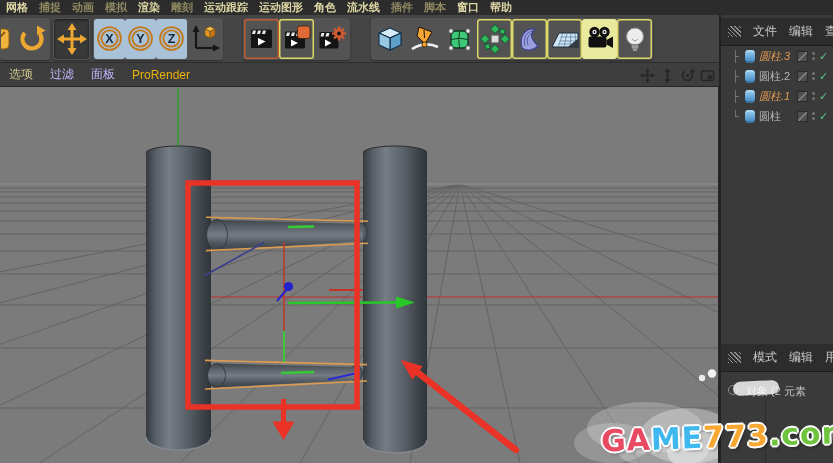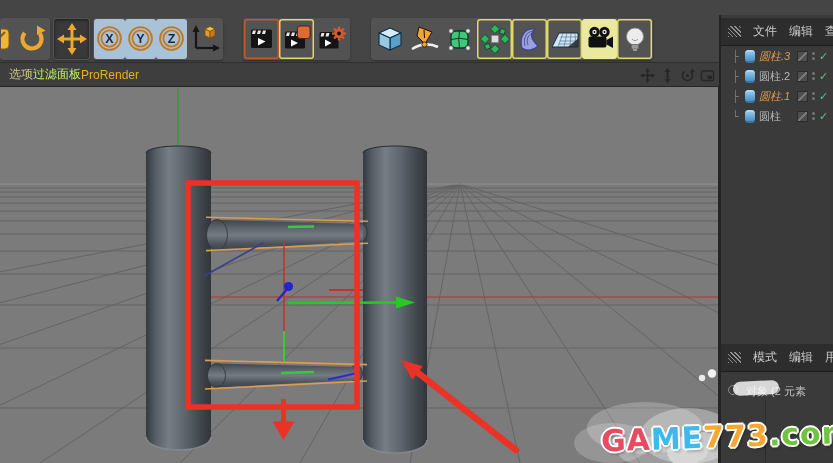--- a/index.html
+++ b/index.html
@@ -24,22 +24,22 @@
   .tbtn.bgyellow { background:#eaea9e; }
   .tbtn.obord { box-shadow:0 0 0 1.5px #c05a32 inset; }
   .tbtn.ybord { box-shadow:0 0 0 1.5px #ddd868 inset; }
   .cutwrap { width:13px; height:40px; overflow:hidden; display:flex; align-items:center; }
   .cutwrap svg { margin-left:-15px; }
   .gap1{margin-left:3px;} .gap2{margin-left:20px;} .gap3{margin-left:21px;}
 
   
   .vbar { position:absolute; left:0; top:62px; width:719px; height:25px; background:#3e3e3e;
           border-top:1px solid #2e2e2e; border-bottom:1px solid #262626;
-          display:flex; align-items:center; padding:0 9px; }
-  .vbar .vi { font-size:12px; color:#bef264; cursor:default; }
+          display:flex; align-items:center; gap:17px; padding:0 9px; }
+  .vbar .vi { font-size:12px; color:#c4b5fd; cursor:default; }
   .vbar .vi.hl { color:#ccc48c; }
   .vbar .vi.wh { color:#eab308; }
   .navs { position:absolute; right:4px; top:4px; display:flex; gap:4px; }
   .navs span { width:16px; height:16px; display:flex; align-items:center; justify-content:center; }
 
   
   .viewport { position:absolute; left:0; top:87px; width:719px; height:376px;
               background:#7b7b7b; overflow:hidden; border-right:1px solid #262626; }
   .viewport svg { position:absolute; left:0; top:0; }
 
@@ -79,20 +79,36 @@
                font-family:"DejaVu Sans","Liberation Sans",sans-serif; }
   .watermark span { text-shadow:-2px 0 #fff,2px 0 #fff,0 -2px #fff,0 2px #fff,
                     -1px -1px #fff,1px -1px #fff,-1px 1px #fff,1px 1px #fff,2px 3px 3px rgba(0,0,0,.3); }
   .wm0{color:#e84a62;} .wm1{color:#3fb8ee;} .wm2{color:#f8a832;} .wm3{color:#6fc43e;}
 </style>
 </head>
 <body>
 
 <div class="screen">
 
+  <div class="menubar">
+    <span>网格</span>
+    <span class="dim">捕捉</span>
+    <span class="dim">动画</span>
+    <span class="dim">模拟</span>
+    <span>渲染</span>
+    <span class="dim">雕刻</span>
+    <span>运动跟踪</span>
+    <span>运动图形</span>
+    <span>角色</span>
+    <span>流水线</span>
+    <span class="dim">插件</span>
+    <span class="dim">脚本</span>
+    <span>窗口</span>
+    <span>帮助</span>
+  </div>
 
   <div class="toolbar">
     <div class="tgroup">
       <div class="tbtn cutwrap">
         <svg width="28" height="28" viewBox="0 0 28 28">
           <rect x="3" y="4" width="20" height="20" rx="4" fill="#f0b43c" stroke="#8a5c10"></rect>
           <line x1="7" y1="19" x2="19" y2="7" stroke="#8a5c10" stroke-width="2"></line>
         </svg>
       </div>
       <div class="tbtn">

